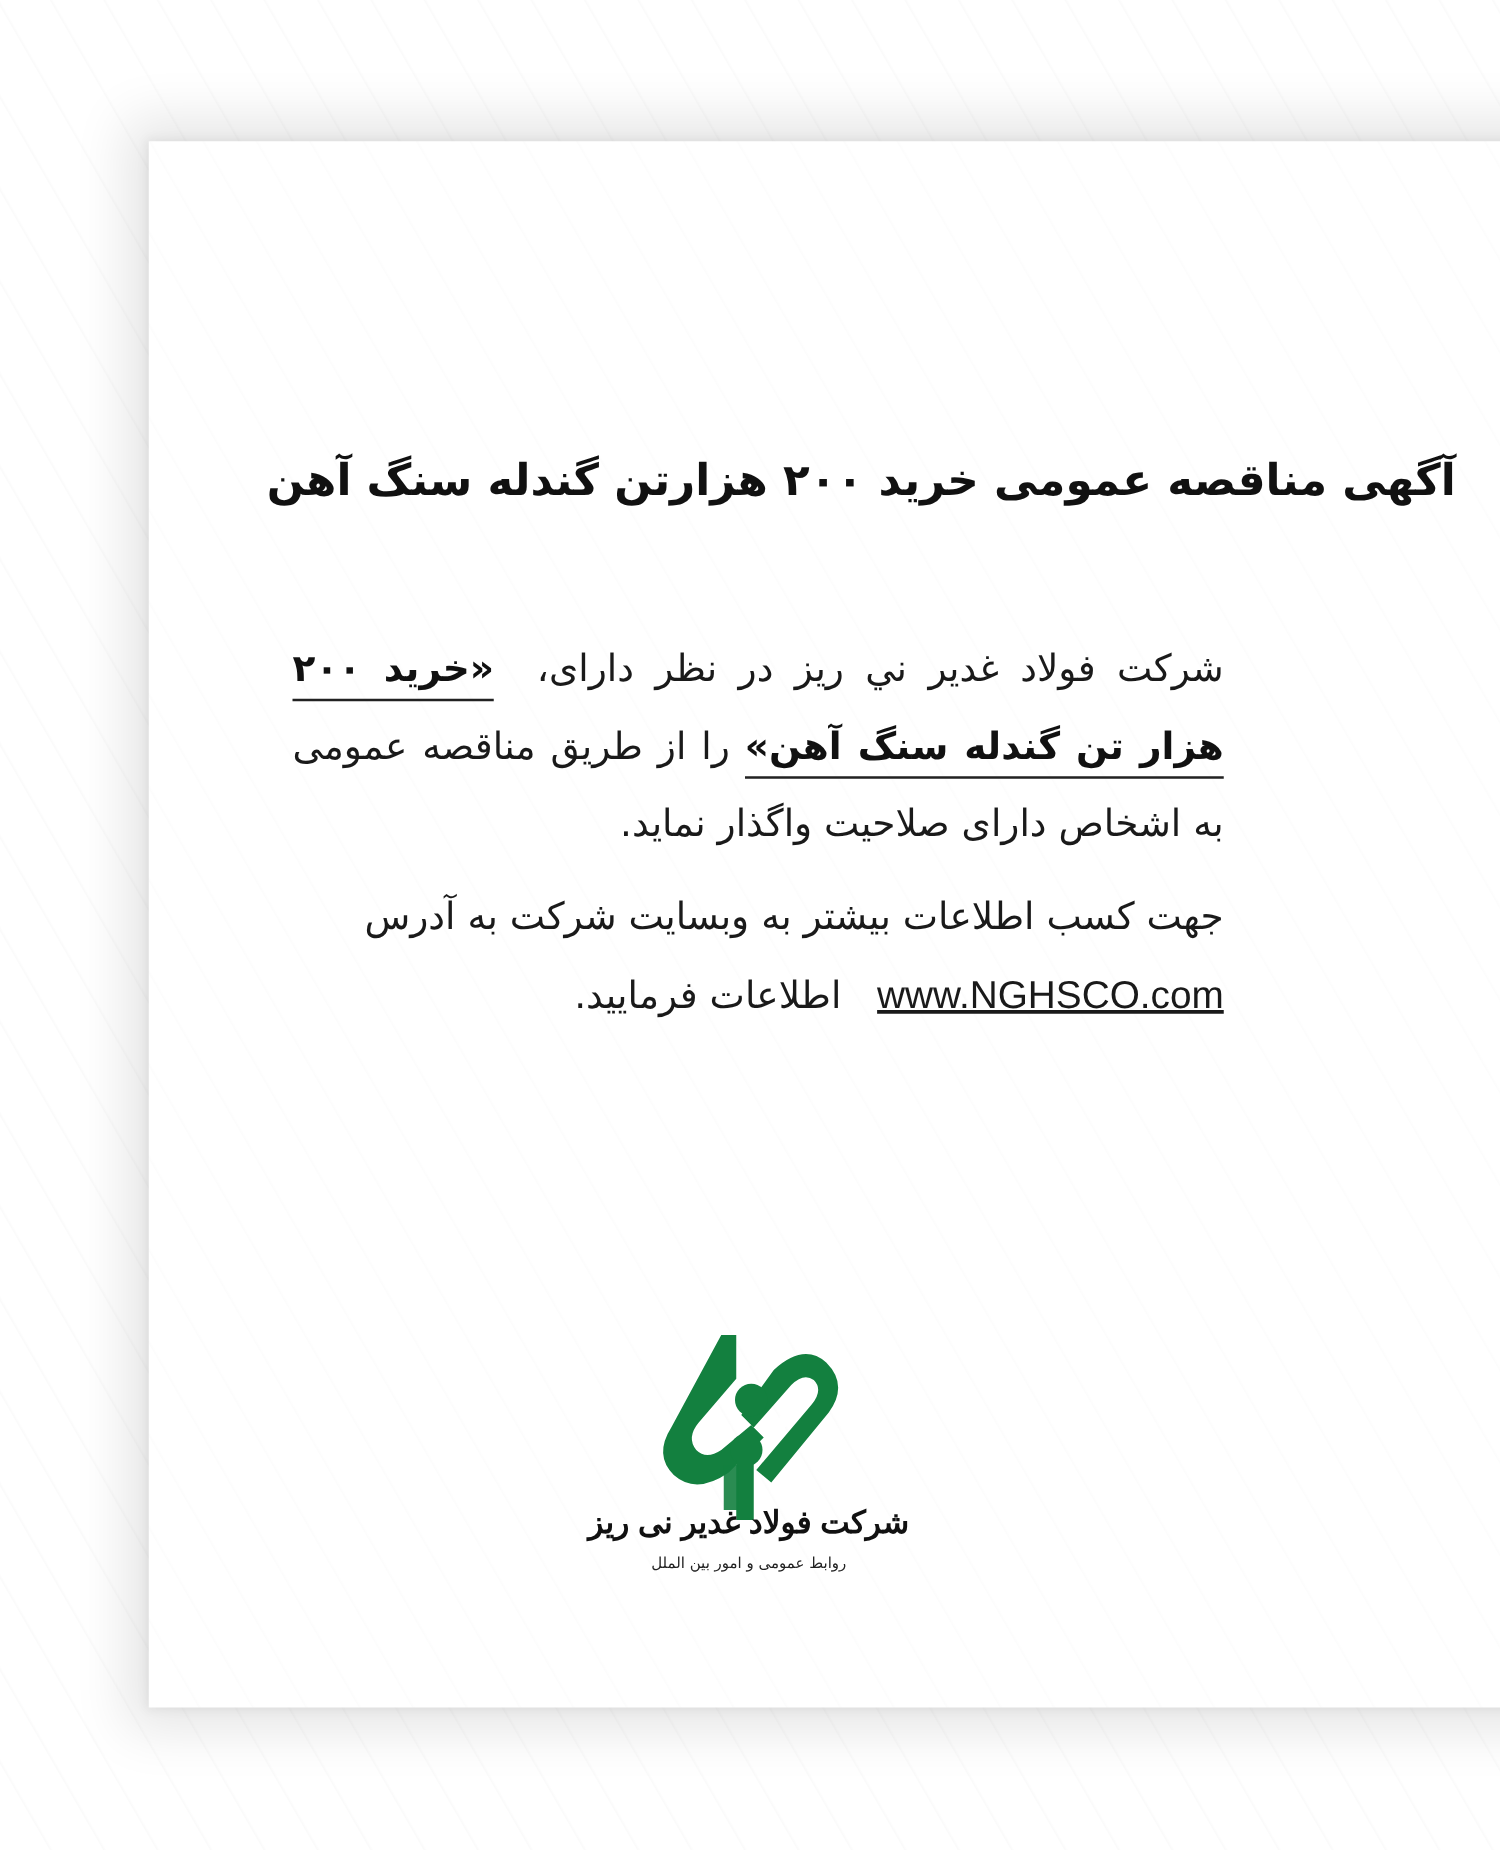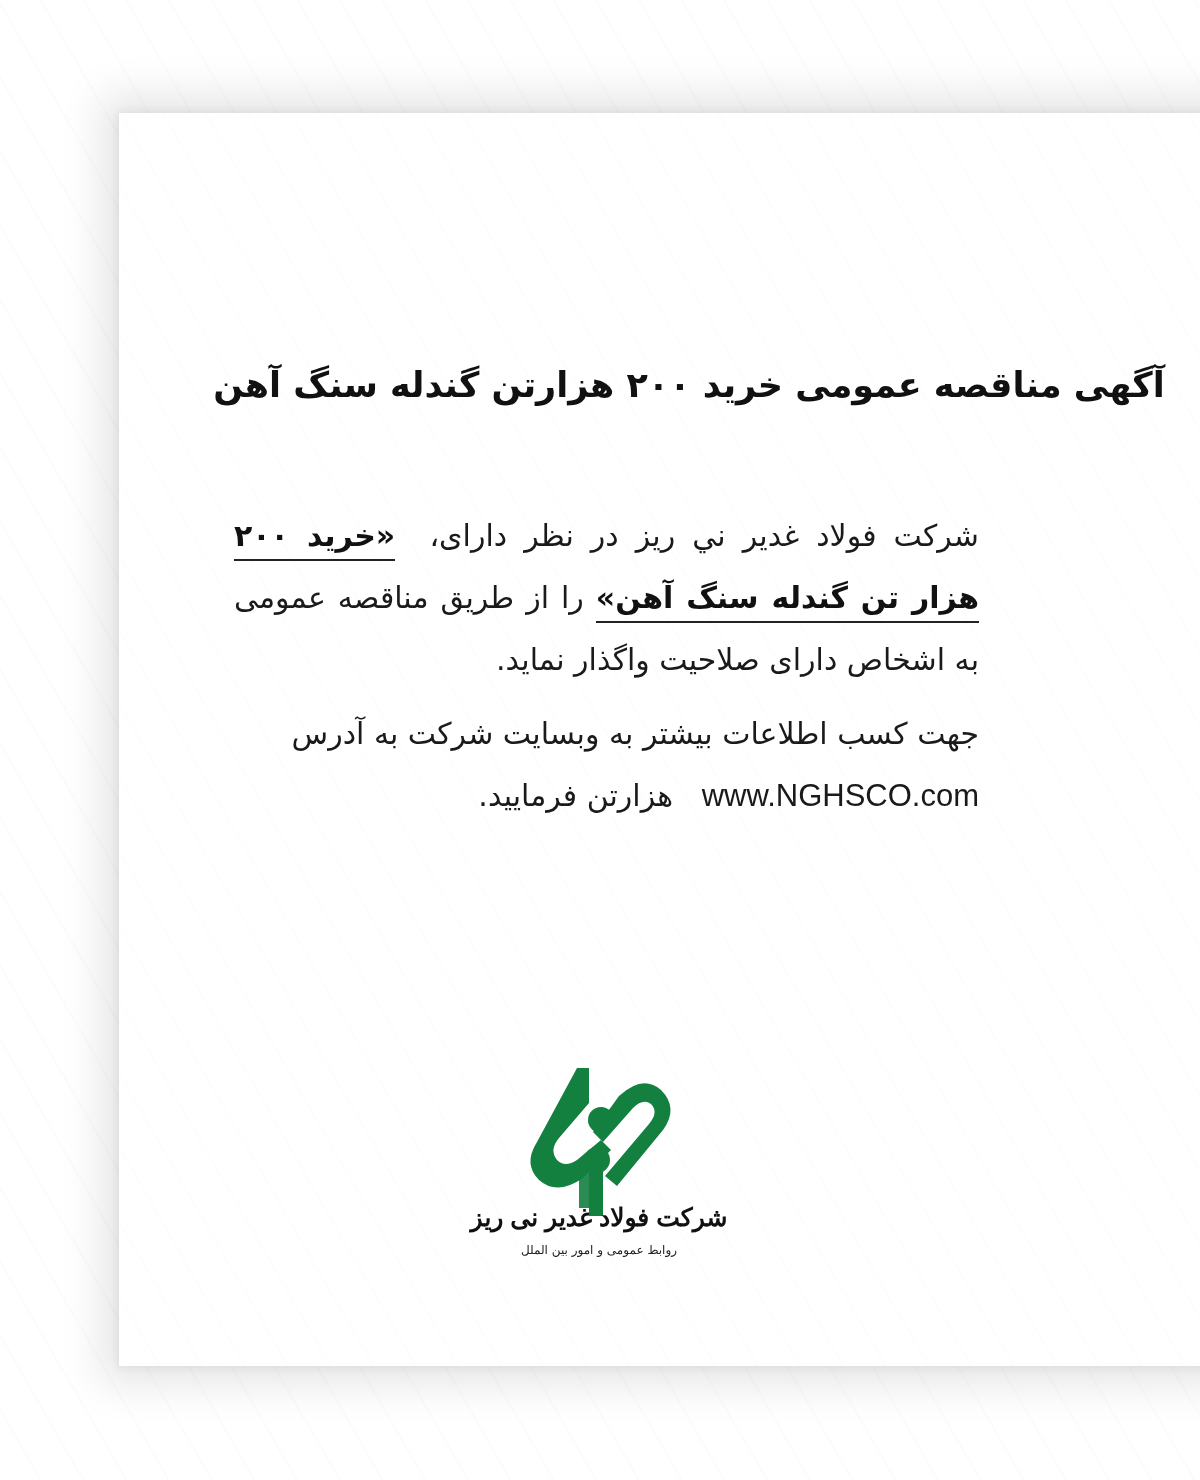--- a/index.html
+++ b/index.html
@@ -28,21 +28,21 @@
   .body-text {
     position:absolute; left:115px; width:745px; top:392px;
     direction:rtl; text-align:justify; text-align-last:right;
     font-size:30px; line-height:62px; color:#1a1a1a;
   }
   .body-text .hl {
     font-weight:bold; color:#111;
     border-bottom:2px solid #222; padding-bottom:6px;
   }
   .para2 { margin-top:12px; text-align:left; }
-  .url { direction:ltr; unicode-bidi:embed; font-family:"Liberation Sans", sans-serif; font-size:31px; }
+  .url { direction:ltr; unicode-bidi:embed; font-family:"Liberation Sans", sans-serif; font-size:31px;text-decoration:underline; }
   .logo {
     position:absolute; left:400px; top:955px; width:170px; height:215px;
   }
   .logo-name {
     position:absolute; left:330px; width:300px; top:1090px;
     direction:rtl; text-align:center;
     font-family:Liberation Sans, sans-serif; font-weight:bold; font-size:25px; color:#111;
   }
   .logo-sub {
     position:absolute; left:330px; width:300px; top:1130px;
@@ -62,21 +62,21 @@
   <div class="body-text">
     <div>
       <span>شرکت فولاد غدیر ني ریز در نظر دارای،</span>
       &nbsp;<span class="hl">«خرید ۲۰۰ هزار تن گندله سنگ آهن»</span>
       <span>را از طریق مناقصه عمومی به اشخاص دارای صلاحیت واگذار نماید.</span>
     </div>
     <div class="para2">
       <span>جهت کسب اطلاعات بیشتر به وبسایت شرکت به آدرس</span>
       <br>
       <span class="url">www.NGHSCO.com</span>
-      &nbsp;&nbsp;<span>هزارتن فرمایید.</span>
+      &nbsp;&nbsp;<span>اطلاعات فرمایید.</span>
     </div>
   </div>
 
   <svg class="logo" viewBox="0 0 170 215" xmlns="http://www.w3.org/2000/svg">
     <g fill="#13803f">
 
       <path d="M58 0 L70 0 L70 35 L40 70 Q30 82 38 92 Q46 100 58 92 L82 72 L92 82 L64 110 Q38 128 20 112 Q4 96 18 74 Z"></path>
 
       <path d="M100 28 Q124 6 142 22 Q160 40 144 62 L98 118 L86 108 L130 56 Q140 44 132 36 Q124 30 114 40 L84 74 L74 64 Z"></path>
 

